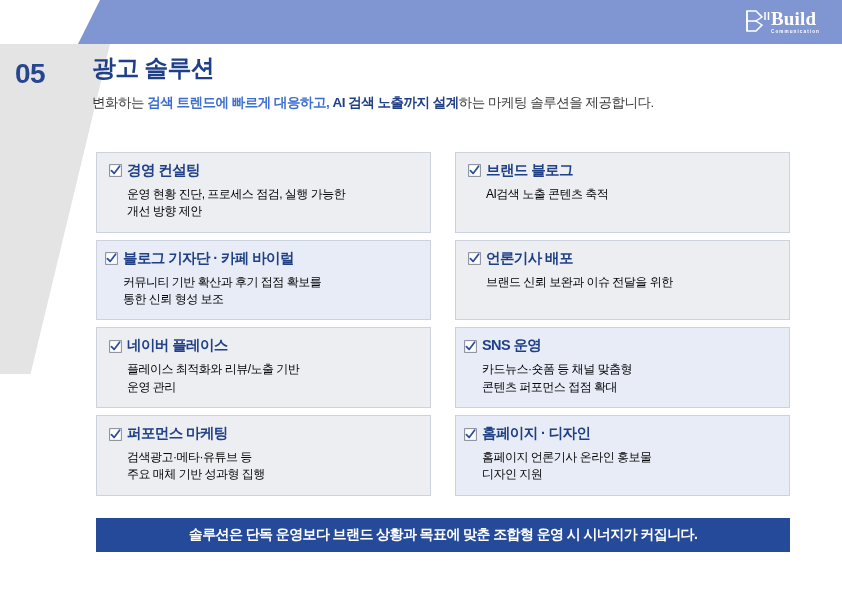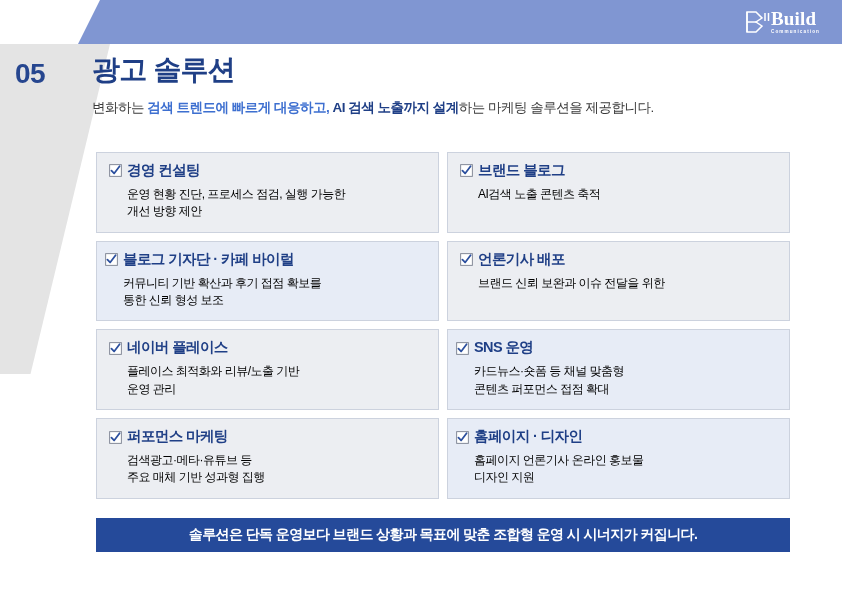--- a/index.html
+++ b/index.html
@@ -39,21 +39,20 @@
     clip-path: polygon(22px 0%, 100% 0%, 100% 100%, 0% 100%);
     z-index: 1;
   }
 
   
   .logo {
     position: absolute;
     right: 22px;
     top: 9px;
     display: flex;
-    align-items: center;
     z-index: 3;
   }
   .logo-mark {
     width: 26px;
     height: 24px;
     display: block;
   }
   .logo-text {
     display: flex;
     flex-direction: column;
@@ -87,21 +86,21 @@
     letter-spacing: -0.5px;
     z-index: 2;
   }
   .title-block {
     position: absolute;
     left: 92px;
     top: 55px;
     z-index: 2;
   }
   .page-title {
-    font-size: 28px;
+    font-size: 24px;
     font-weight: bold;
     color: #1f3f86;
     letter-spacing: -0.8px;
     margin: 0;
     line-height: 1.1;
   }
   .page-subtitle {
     margin-top: 13px;
     font-size: 13.5px;
     letter-spacing: -0.5px;
@@ -122,21 +121,20 @@
   .card-grid {
     position: absolute;
     left: 96px;
     top: 152px;
     width: 694px;
     display: grid;
     grid-template-columns: 1fr 1fr;
     column-gap: 24px;
     row-gap: 7px;
     z-index: 2;
-    gap: 8px;
   }
   .card {
     box-sizing: border-box;
     border: 1px solid #ccd2de;
     padding: 10px 12px 11px 12px;
     min-height: 78px;
   }
   .card.tone-a { background: #eceef2; }
   .card.tone-b { background: #e7ecf6; padding-left: 8px; }
 

